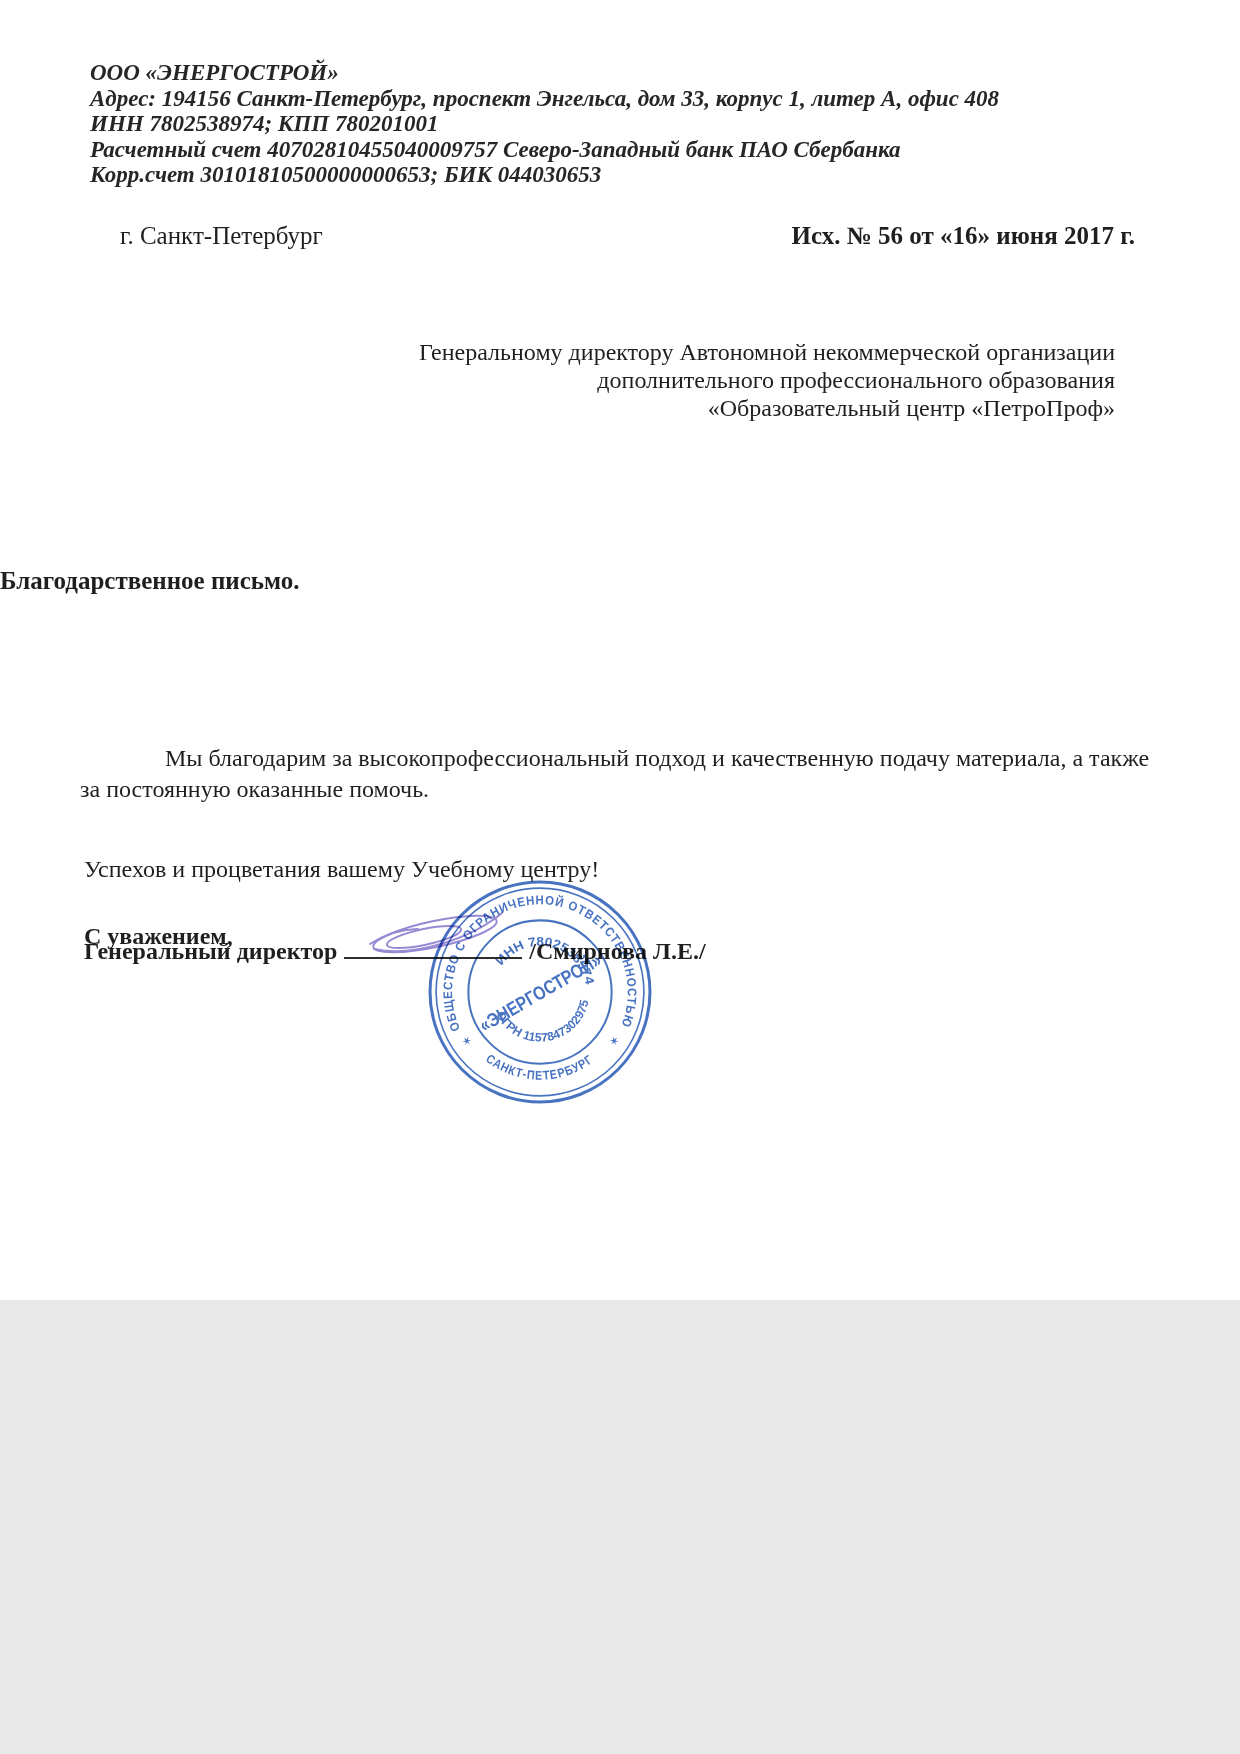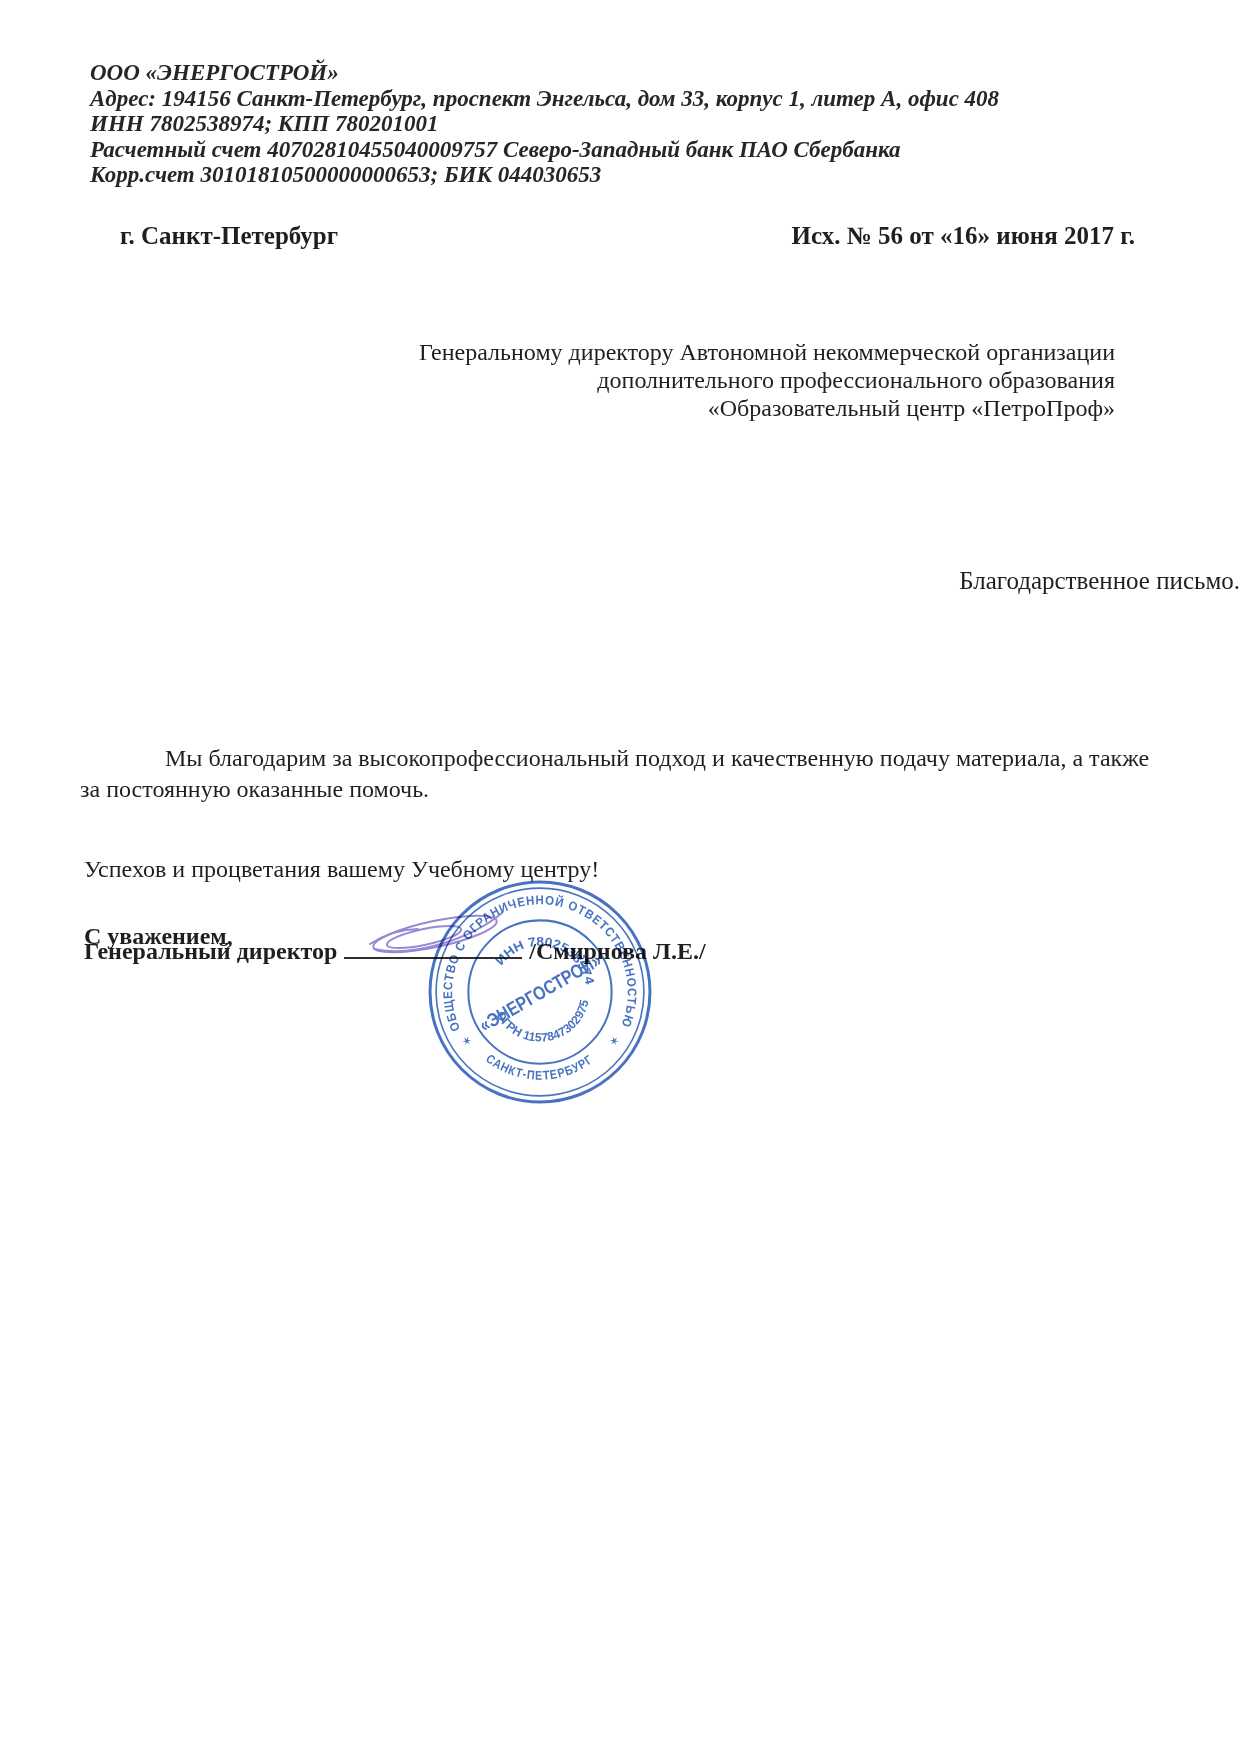--- a/index.html
+++ b/index.html
@@ -1,42 +1,42 @@
 <!DOCTYPE html>
 <html><head>
 <meta charset="utf-8">
 <style>
   html,body{margin:0;padding:0;background:#e8e8e8;}
   .page{
     position:relative;
-    width:1240px;height:1754px;
+    width:1240px;height:1300px;
     margin:0 auto;
     background:#ffffff;
     font-family:"Liberation Serif","DejaVu Serif",serif;
     color:#1f1f1f;
     overflow:hidden;
   }
   
   .letterhead{
     position:absolute;left:90px;top:60px;
     font-style:italic;font-weight:bold;
     font-size:23px;line-height:25.5px;
     color:#262626;white-space:nowrap;
   }
   
-  .city{position:absolute;left:120px;top:222px;font-weight:bold;font-size:25px;white-space:nowrap;}
+  .city{position:absolute;left:120px;top:222px;font-weight:normal;font-size:25px;white-space:nowrap;}
   .ref{position:absolute;right:105px;top:222px;font-weight:bold;font-size:25px;white-space:nowrap;}
   
   .addressee{
     position:absolute;top:338px;right:125px;
     text-align:right;font-size:24px;line-height:28px;white-space:nowrap;font-family:Liberation Serif, serif;
   }
   .addressee .name{margin-top:28px;padding-right:55px;}
   
-  .title{position:absolute;top:567px;left:0;width:1240px;text-align:right;font-weight:normal;font-size:25px;}
+  .title{position:absolute;top:567px;left:0;width:1240px;text-align:left;font-weight:bold;font-size:25px;}
   
   .para{position:absolute;left:80px;width:1100px;font-size:24px;line-height:31px;white-space:nowrap;}
   .para.p1{top:624px;}
   .para.p2{top:743px;}
   .para .indent{padding-left:85px;}
   .wishes{position:absolute;left:84px;top:856px;font-size:24px;white-space:nowrap;}
   
   .regards{position:absolute;left:84px;top:904px;font-weight:bold;font-size:24px;white-space:nowrap;margin-top:19px;}
   .sig-row{position:absolute;left:84px;top:936px;font-weight:bold;font-size:24px;white-space:nowrap;}
   .sig-line{display:inline-block;width:178px;height:21px;border-bottom:2px solid #2e2e2e;margin:0 1px;}

